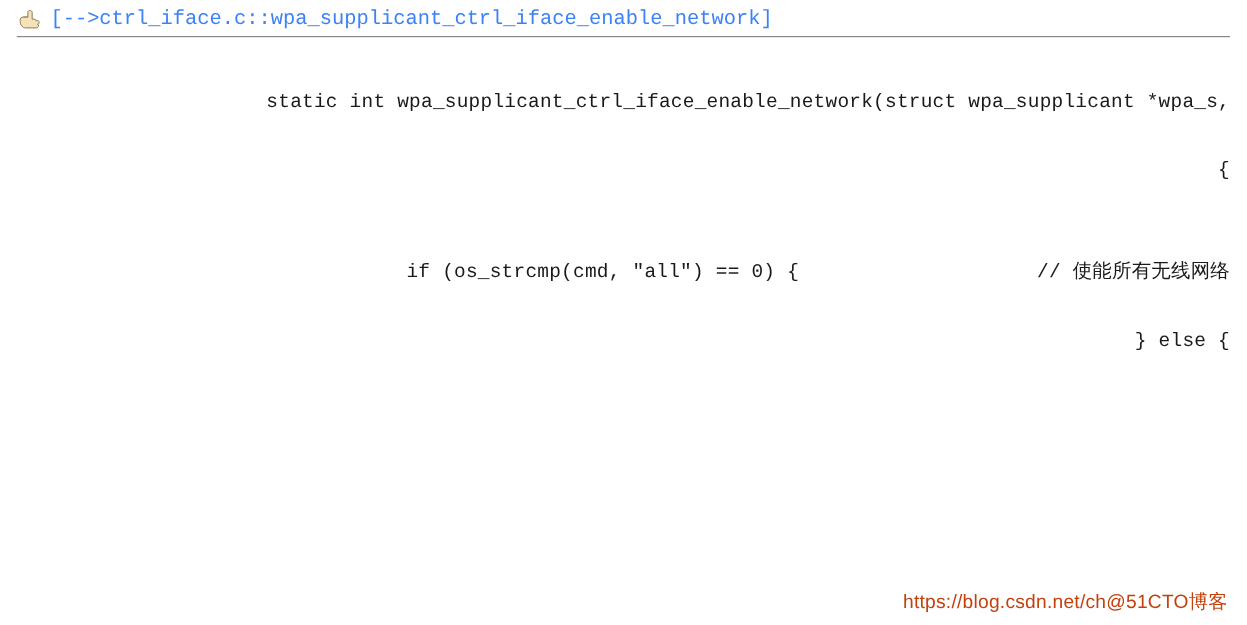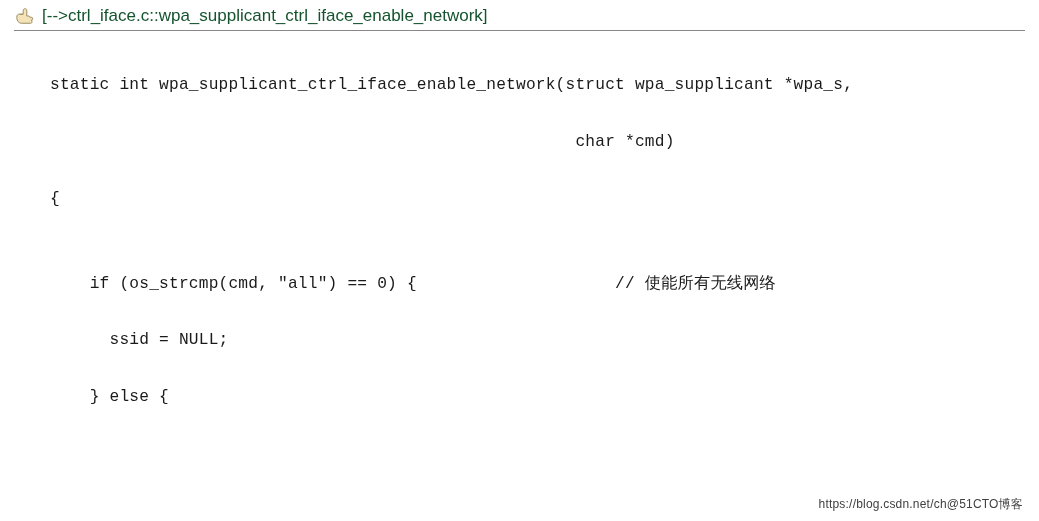--- a/index.html
+++ b/index.html
@@ -18,45 +18,46 @@
       align-items: center;
       gap: 6px;
       padding-bottom: 2px;
     }
     .hand-icon {
       width: 22px;
       height: 20px;
       flex-shrink: 0;
     }
     .header-text {
-      font-family: Liberation Sans, sans-serif;
+      font-family: Liberation Mono, monospace;
       font-size: 17px;
-      color: #14532d;
+      color: #3b82f6;
       letter-spacing: 0px;
     }
     .divider-top {
       border-top: 1px solid #888;
       margin: 2px 0 12px 0;
     }
     .code-block {
       padding-left: 36px;
       line-height: 1.75;
       white-space: pre;
       font-size: 16.2px;
       letter-spacing: 0.2px;
     }
     .code-line {
       display: block;
+      text-align: right;
     }
     .watermark {
       position: absolute;
       right: 16px;
       bottom: 8px;
-      color: #404040;
-      font-size: 12px;
+      color: #c2410c;
+      font-size: 16px;
       font-family: Arial, sans-serif;
       letter-spacing: 0.2px;
       pointer-events: none;
     }
   </style>
 </head>
 <body>
 
 <div class="header-row">
   <span class="hand-icon">
@@ -65,25 +66,23 @@
       <path d="M6 9 L10 9" stroke="#8a7a4a" stroke-width="0.7"></path>
     </svg>
   </span>
   <span class="header-text">[--&gt;ctrl_iface.c::wpa_supplicant_ctrl_iface_enable_network]</span>
 </div>
 
 <div class="divider-top"></div>
 
 <div class="code-block">
 <span class="code-line">static int wpa_supplicant_ctrl_iface_enable_network(struct wpa_supplicant *wpa_s,</span>
-<span class="code-line">                                                     char *cmd)</span>
 <span class="code-line">{</span>
 <span class="code-line"></span>
 <span class="code-line">    if (os_strcmp(cmd, "all") == 0) {                    // 使能所有无线网络</span>
-<span class="code-line">      ssid = NULL;</span>
 <span class="code-line">    } else {</span>
 
 
 
 
 
 
 
 
 

